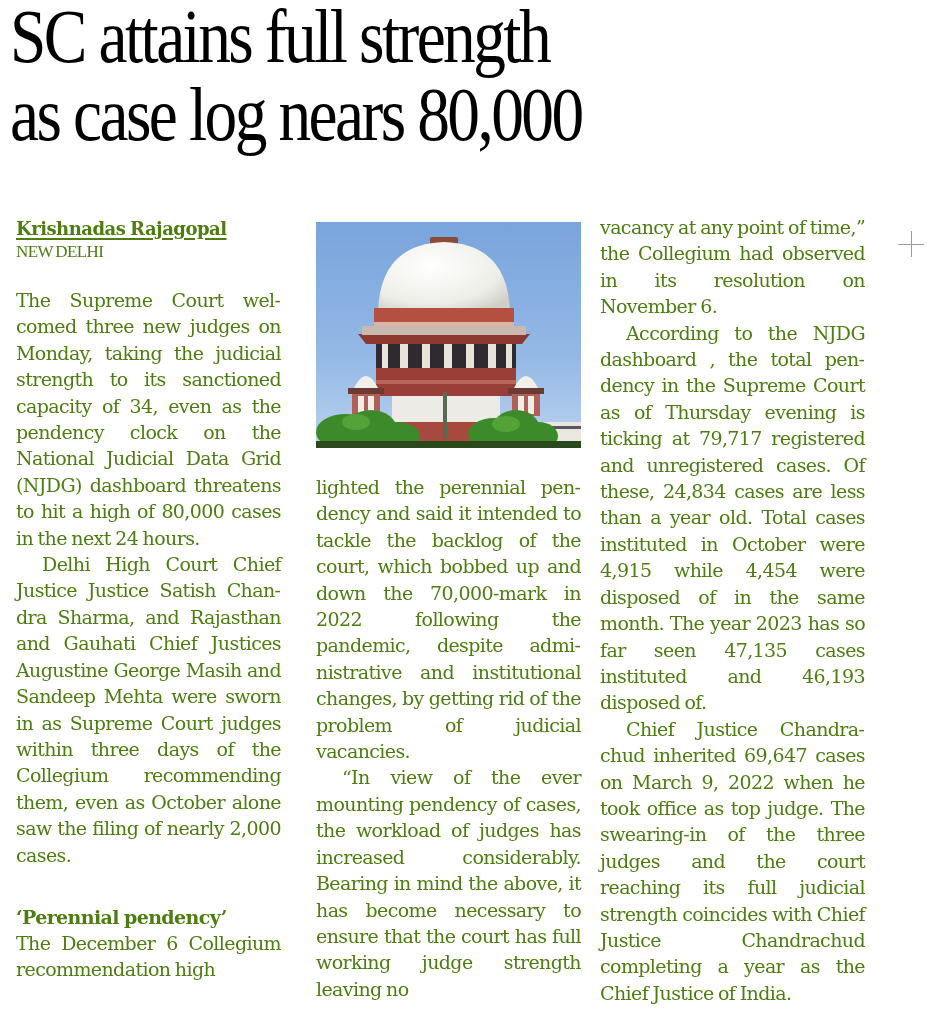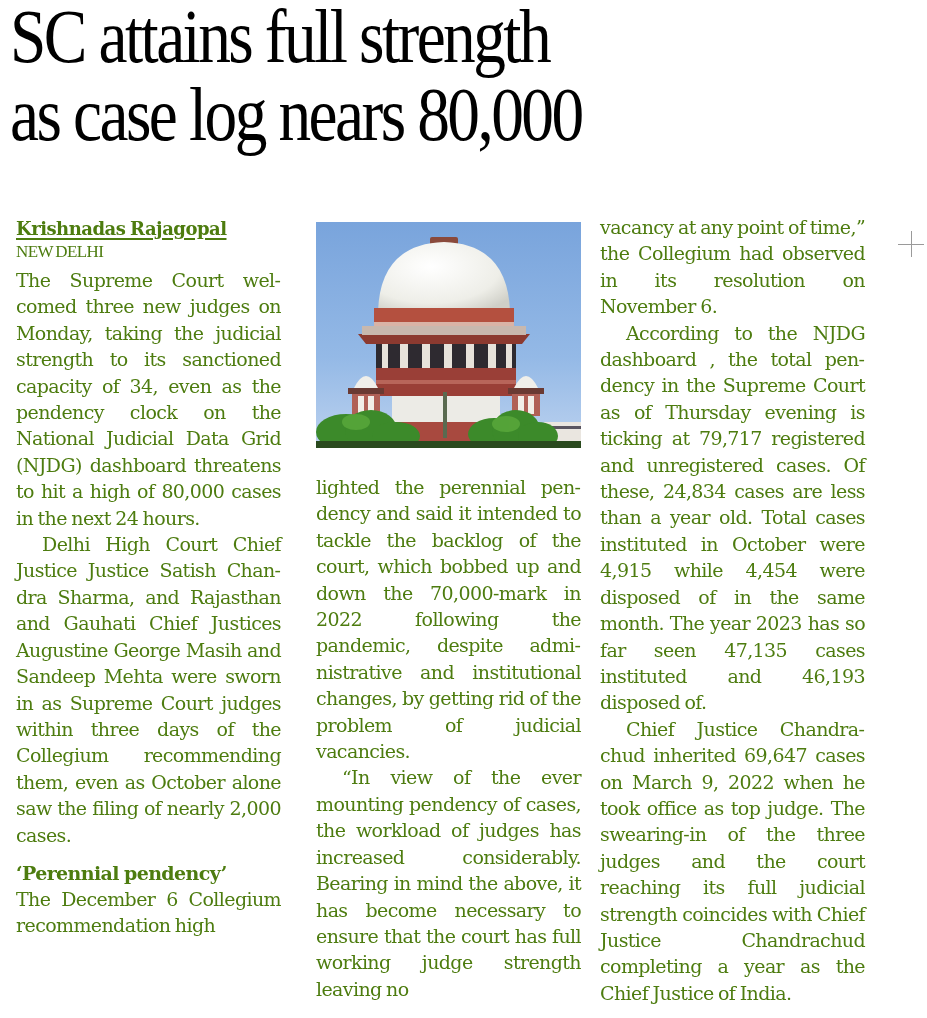--- a/index.html
+++ b/index.html
@@ -58,36 +58,36 @@
       text-underline-offset: 3px;
       letter-spacing: -0.5px;
       display: block;
       margin-top: 3px;
     }
     .dateline {
       font-family: "Liberation Serif", serif;
       font-size: 17px;
       line-height: 22px;
       display: block;
-      margin-bottom: 4px;
+      margin-bottom: 24px;
     }
     p {
       margin: 0;
       text-align: justify;
       text-align-last: left;
       hyphens: manual;
     }
     p.indent { text-indent: 26px; }
     .subhead {
       display: block;
       font-family: "DejaVu Serif", serif;
       font-weight: bold;
       font-size: 19px;
       line-height: 26px;
-      margin-top: 12px;
+      margin-top: 36px;
       letter-spacing: -0.6px;
     }
 
     .photo {
       position: absolute;
       left: 316px;
       top: 222px;
       width: 265px;
       height: 226px;
       overflow: hidden;

